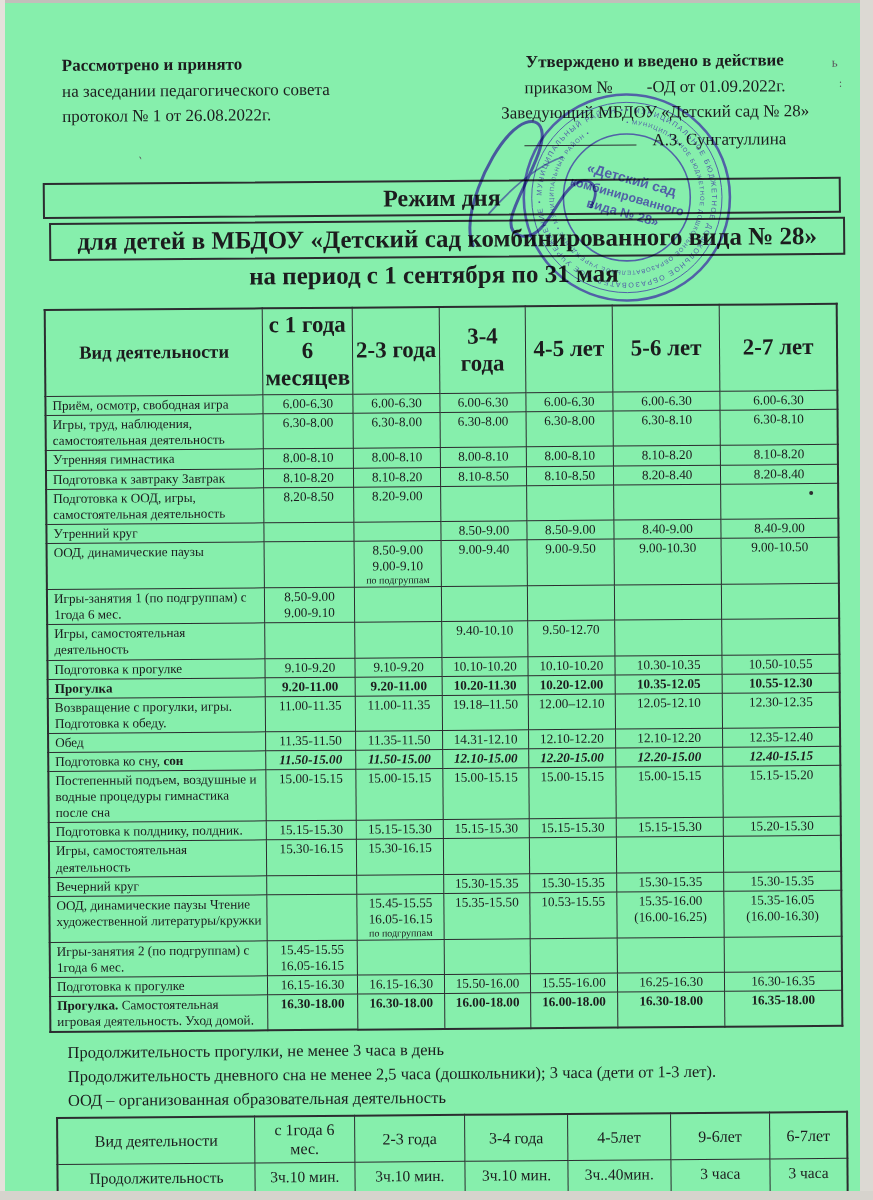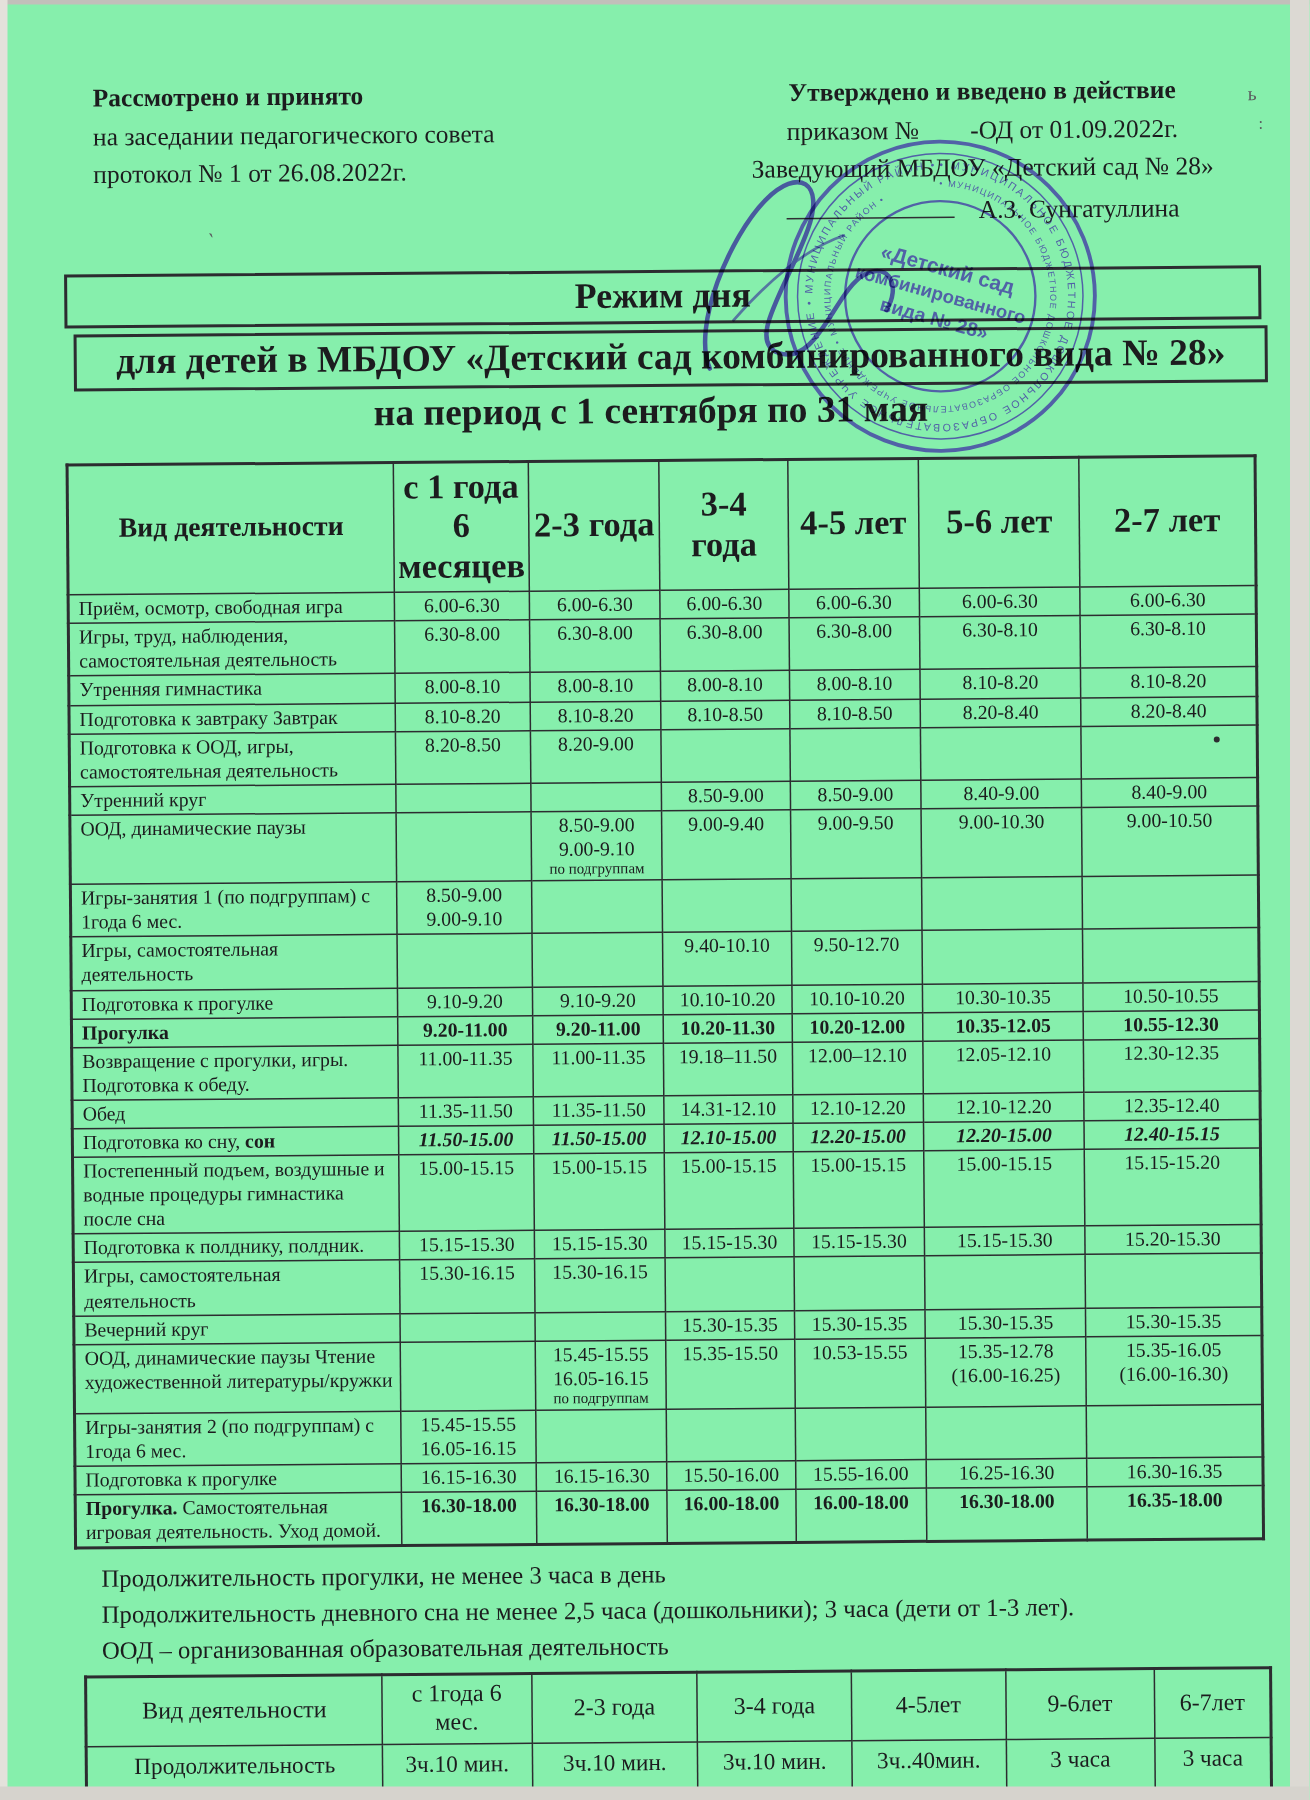--- a/index.html
+++ b/index.html
@@ -282,21 +282,21 @@
             <td class="label"><span>ООД, динамические паузы Чтение художественной литературы/кружки</span></td>
             <td class="time"></td>
             <td class="time">
               <div class="v">15.45-15.55
 16.05-16.15</div>
               <div class="note">по подгруппам</div>
             </td>
             <td class="time">15.35-15.50</td>
             <td class="time">10.53-15.55</td>
             <td class="time">
-              <div class="v">15.35-12.78
+              <div class="v">15.35-16.00
 (16.00-16.25)</div>
             </td>
             <td class="time">
               <div class="v">15.35-16.05
 (16.00-16.30)</div>
             </td>
           </tr>
           <tr>
             <td class="label"><span>Игры-занятия 2 (по подгруппам) с 1года 6 мес.</span></td>
             <td class="time">

